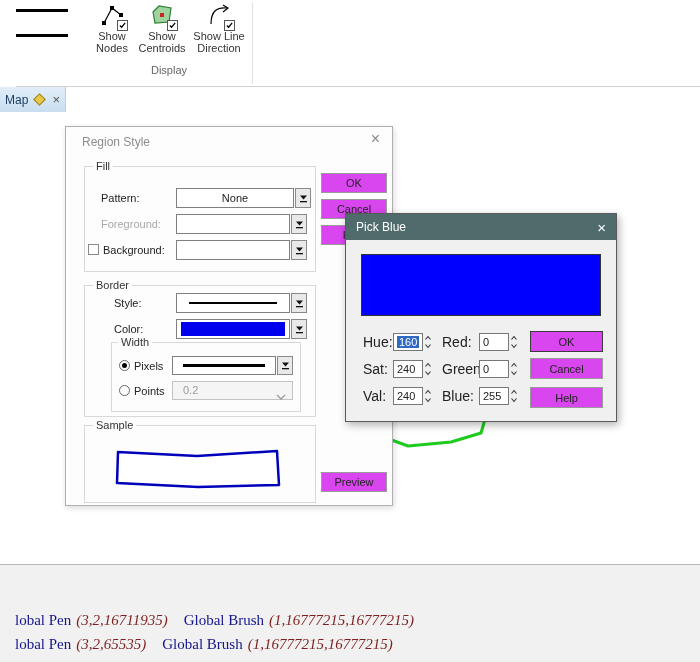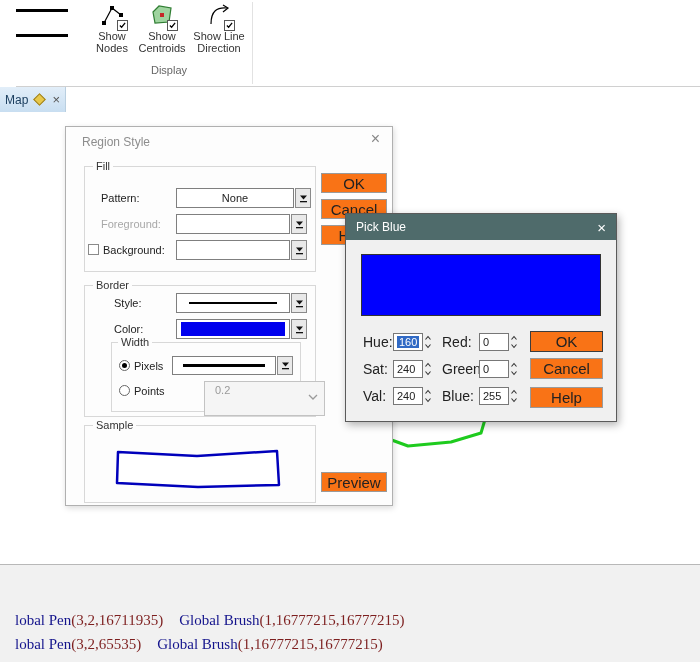--- a/index.html
+++ b/index.html
@@ -27,46 +27,46 @@
   
   .group{position:absolute;border:1px solid #d8d8d8;}
   .group>.legend{position:absolute;top:-7px;left:8px;background:#fdfdfd;padding:0 3px;font-size:11px;color:#333;line-height:12px;}
   .fl{position:absolute;height:20px;line-height:20px;font-size:11px;}
   .combo{position:absolute;height:20px;display:flex;}
   .combo .cbox{flex:1;background:#fff;border:1px solid #7f7f7f;box-sizing:border-box;font-size:11px;display:flex;align-items:center;justify-content:center;overflow:hidden;}
   .combo .cbtn{width:16px;margin-left:1px;background:#e9e9e9;border:1px solid #8a8a8a;box-sizing:border-box;display:flex;align-items:center;justify-content:center;}
   .line-thin{width:78%;height:2px;background:#000;}
   .line-thick{width:80%;height:3px;background:#000;}
   .color-fill{width:100%;height:100%;margin:2px;background:#0000ee;}
-  .combo-gray{position:absolute;height:35px;box-sizing:border-box;background:#f5f5f5;border:1px solid #c3c3c3;color:#9a9a9a;font-size:11px;line-height:17px;padding-left:10px;margin-left:32px;}
+  .combo-gray{position:absolute;height:19px;box-sizing:border-box;background:#f5f5f5;border:1px solid #c3c3c3;color:#9a9a9a;font-size:11px;line-height:17px;padding-left:10px;}
   .combo-gray .chev{position:absolute;right:6px;top:6px;}
   .radio{position:absolute;width:11px;height:11px;border:1px solid #666;border-radius:50%;background:#fff;box-sizing:border-box;}
   .radio.sel::after{content:'';position:absolute;left:2px;top:2px;width:5px;height:5px;border-radius:50%;background:#000;}
   .checkbox{position:absolute;width:11px;height:11px;border:1px solid #8a8a8a;background:#fff;box-sizing:border-box;}
-  .btn{position:absolute;background:#f97316;border:1px solid #9a9a9a;box-sizing:border-box;font-size:15px;display:flex;align-items:center;justify-content:center;color:#222;}
+  .btn{position:absolute;background:#d946ef;border:1px solid #9a9a9a;box-sizing:border-box;font-size:11px;display:flex;align-items:center;justify-content:center;color:#222;}
   .btn.default{border:1px solid #3c3c3c;}
   
   #region-dialog{position:absolute;left:65px;top:126px;width:326px;height:378px;background:#fdfdfd;border:1px solid #b0b0b0;box-shadow:1px 2px 6px rgba(0,0,0,.15);z-index:2;}
   .rd-title{position:absolute;left:16px;top:8px;font-size:12px;color:#8d8d8d;}
   .rd-close{position:absolute;right:12px;top:4px;font-size:16px;color:#888;line-height:1;}
   
   #pick-dialog{position:absolute;left:345px;top:213px;width:270px;height:207px;background:#f0f0f0;border:1px solid #5a5a5a;box-shadow:2px 3px 8px rgba(0,0,0,.3);z-index:3;}
   .pc-titlebar{position:absolute;left:0;top:0;width:100%;height:26px;background:#4f6b6b;box-sizing:border-box;display:flex;align-items:center;padding:0 10px;color:#fff;font-size:12px;}
   .pc-close{margin-left:auto;font-size:15px;line-height:1;color:#fff;}
   .pc-swatch{position:absolute;left:15px;top:40px;width:240px;height:62px;background:#0000ff;border:1px solid #333;box-sizing:border-box;}
   .pc-row{position:absolute;left:0;width:100%;height:20px;}
   .pc-lab{position:absolute;top:0;height:20px;line-height:20px;font-size:14px;}
   .pc-box{position:absolute;top:1px;width:30px;height:18px;box-sizing:border-box;background:#fff;border:1px solid #777;font-size:11px;line-height:16px;padding-left:3px;overflow:hidden;}
   .pc-spinner{position:absolute;top:1px;width:10px;height:18px;display:flex;align-items:center;justify-content:center;}
   .selval{background:#316ac5;color:#fff;padding:0 2px;}
   
   #msg{position:absolute;left:0;top:564px;width:700px;height:98px;background:#f1f1f1;border-top:1px solid #b8b8b8;box-sizing:border-box;font-family:"Liberation Serif",serif;font-size:15px;z-index:0;}
   .msg-line{position:absolute;left:0;white-space:pre;}
   .pen-name{color:#14148c;}
-  .args{color:#7d1f1f;}
+  .args{color:#7d1f1f;margin-left:5px;font-style:italic;}
   .brush-name{color:#14148c;margin-left:16px;}
 </style>
 </head>
 <body>
 
 <div id="ribbon">
   <div class="line-sample" style="top:9px"></div>
   <div class="line-sample" style="top:34px"></div>
 
   <div class="rbtn" style="left:72px;width:48px">

